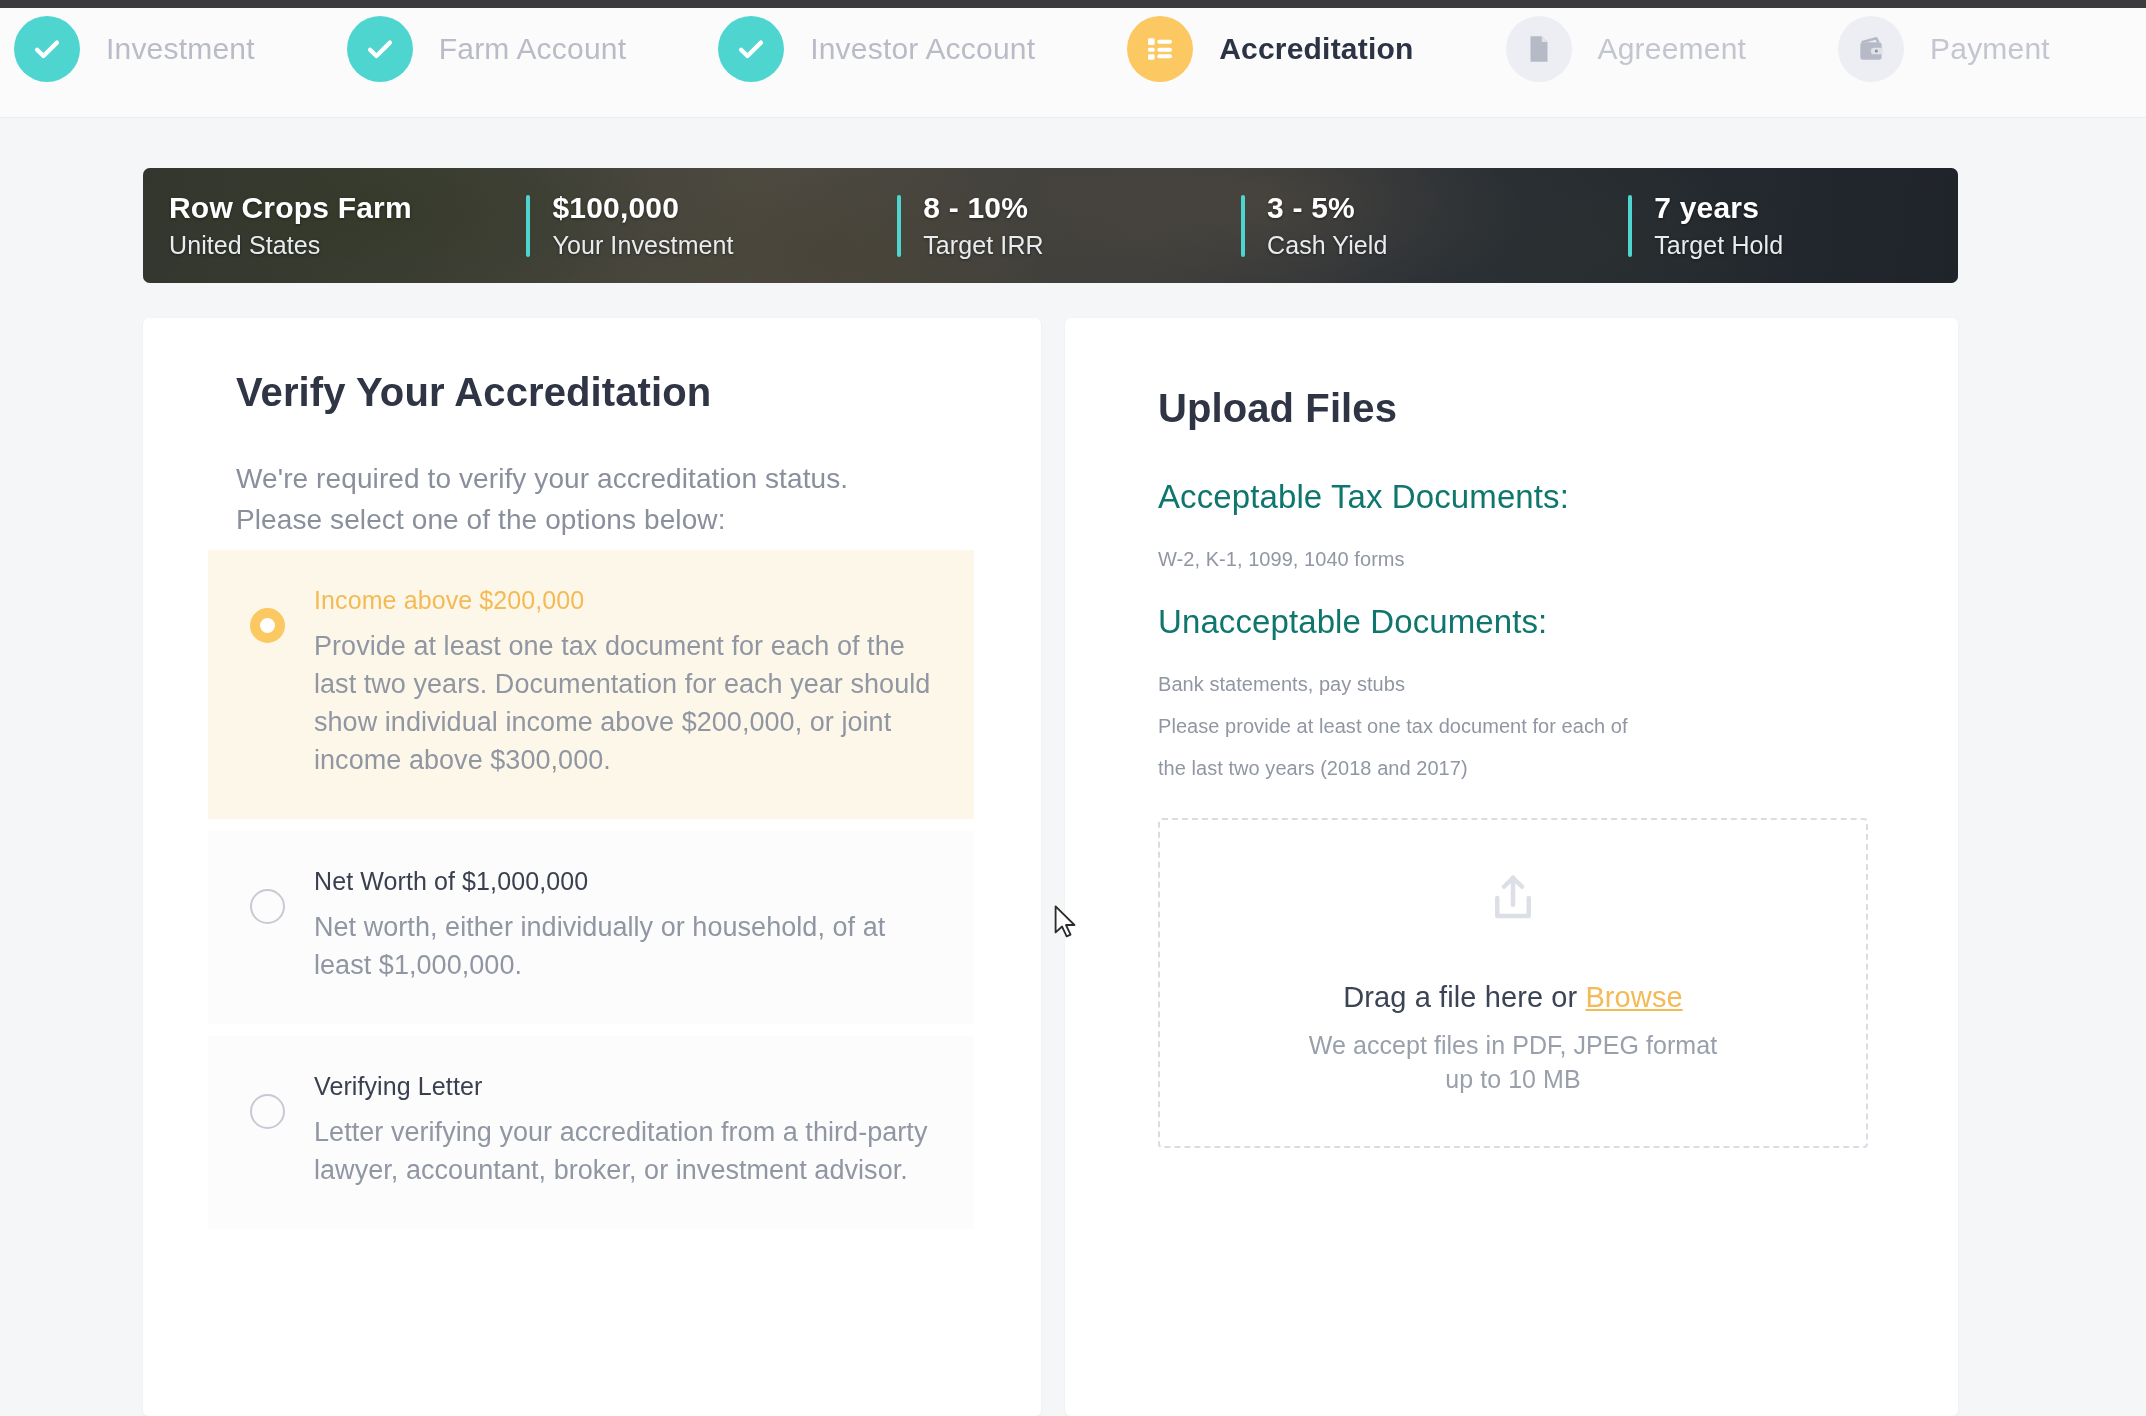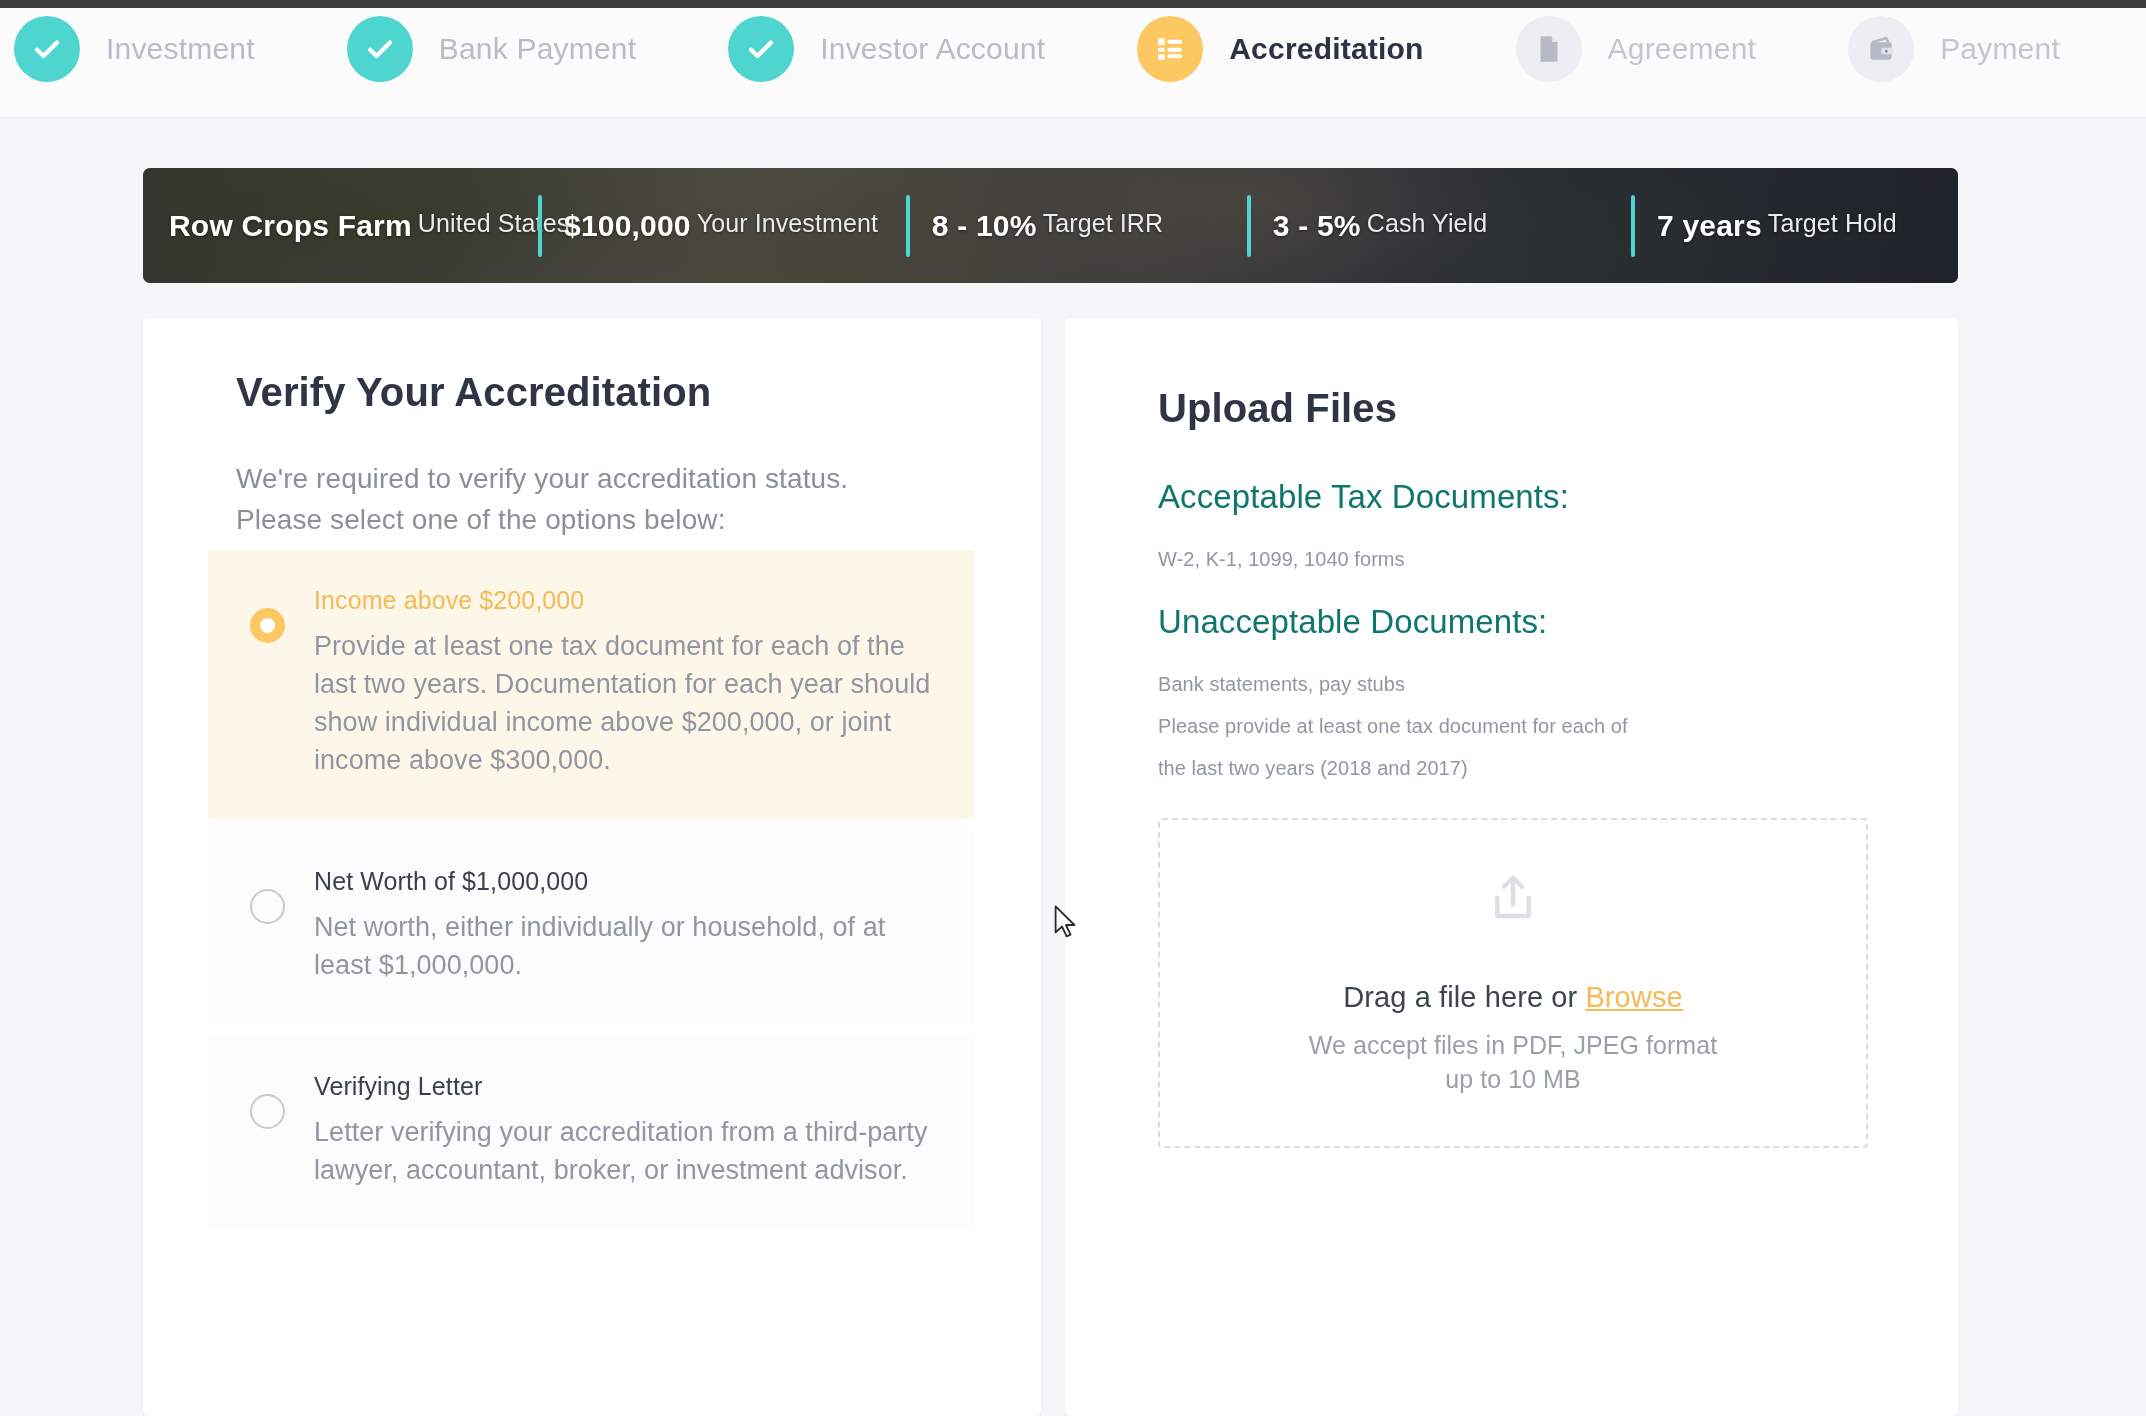--- a/index.html
+++ b/index.html
@@ -103,20 +103,21 @@
     inset: 0;
     background: linear-gradient(90deg, rgba(20,24,28,0.45), rgba(20,24,28,0.30) 55%, rgba(22,26,32,0.55));
   }
 
   .hero-cell {
     position: relative;
     z-index: 2;
     padding-left: 26px;
     margin-left: 14px;
     display: flex;
+    flex-direction: column;
     gap: 6px;
   }
   .hero-cell.first { margin-left: 26px; padding-left: 0; }
   .hero-cell.divided::before {
     content: "";
     position: absolute;
     left: 0; top: 50%;
     transform: translateY(-50%);
     width: 4px;
     height: 62px;
@@ -313,21 +314,21 @@
     </span>
     <span class="step-label done">Investment</span>
   </div>
 
   <div class="step">
     <span class="step-badge done">
       <svg width="34" height="34" viewBox="0 0 24 24">
           <path d="M5 12.5l4.5 4.5L19 7.5" fill="none" stroke="#fff" stroke-width="3" stroke-linecap="round" stroke-linejoin="round"></path>
         </svg>
     </span>
-    <span class="step-label done">Bank Payment</span>
+    <span class="step-label done">Farm Account</span>
   </div>
 
   <div class="step">
     <span class="step-badge done">
       <svg width="34" height="34" viewBox="0 0 24 24">
           <path d="M5 12.5l4.5 4.5L19 7.5" fill="none" stroke="#fff" stroke-width="3" stroke-linecap="round" stroke-linejoin="round"></path>
         </svg>
     </span>
     <span class="step-label done">Investor Account</span>
   </div>

